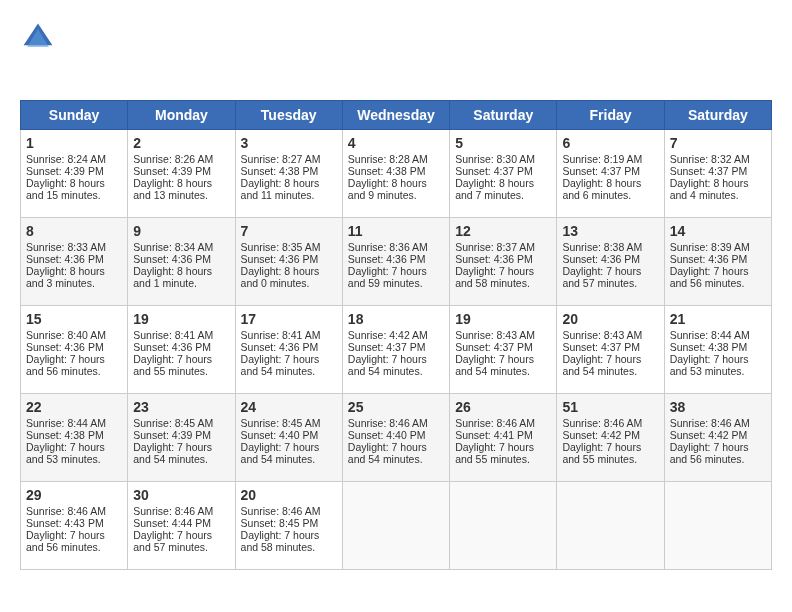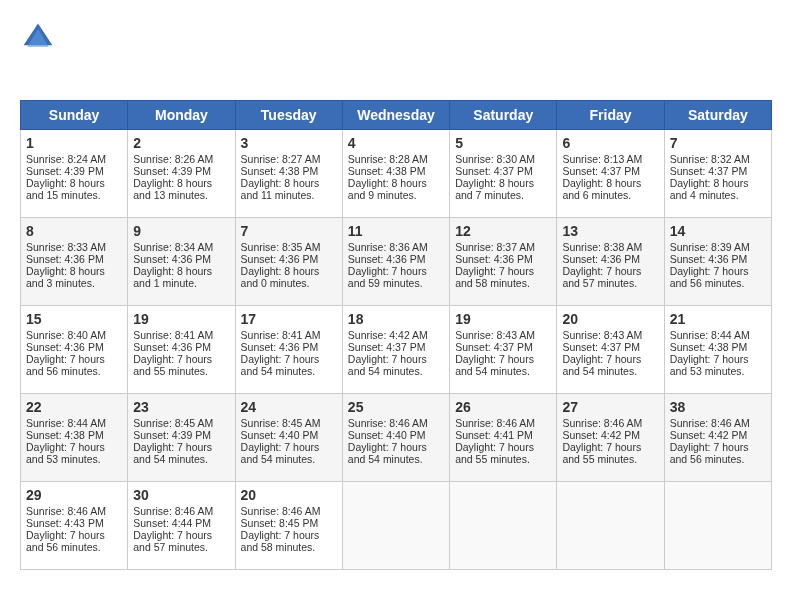--- a/index.html
+++ b/index.html
@@ -121,21 +121,21 @@
       <th>Saturday</th>
     </tr>
   </thead>
   <tbody id="calendar-body">
   <tr>
         <td><span class="day-num">1</span><span>Sunrise: 8:24 AM</span><br><span>Sunset: 4:39 PM</span><br><span>Daylight: 8 hours and 15 minutes.</span></td>
         <td><span class="day-num">2</span><span>Sunrise: 8:26 AM</span><br><span>Sunset: 4:39 PM</span><br><span>Daylight: 8 hours and 13 minutes.</span></td>
         <td><span class="day-num">3</span><span>Sunrise: 8:27 AM</span><br><span>Sunset: 4:38 PM</span><br><span>Daylight: 8 hours and 11 minutes.</span></td>
         <td><span class="day-num">4</span><span>Sunrise: 8:28 AM</span><br><span>Sunset: 4:38 PM</span><br><span>Daylight: 8 hours and 9 minutes.</span></td>
         <td><span class="day-num">5</span><span>Sunrise: 8:30 AM</span><br><span>Sunset: 4:37 PM</span><br><span>Daylight: 8 hours and 7 minutes.</span></td>
-        <td><span class="day-num">6</span><span>Sunrise: 8:13 AM</span><br><span>Sunset: 4:37 PM</span><br><span>Daylight: 8 hours and 6 minutes.</span></td>
+        <td><span class="day-num">6</span><span>Sunrise: 8:19 AM</span><br><span>Sunset: 4:37 PM</span><br><span>Daylight: 8 hours and 6 minutes.</span></td>
         <td><span class="day-num">7</span><span>Sunrise: 8:32 AM</span><br><span>Sunset: 4:37 PM</span><br><span>Daylight: 8 hours and 4 minutes.</span></td>
       </tr>
       <tr>
         <td><span class="day-num">8</span><span>Sunrise: 8:33 AM</span><br><span>Sunset: 4:36 PM</span><br><span>Daylight: 8 hours and 3 minutes.</span></td>
         <td><span class="day-num">9</span><span>Sunrise: 8:34 AM</span><br><span>Sunset: 4:36 PM</span><br><span>Daylight: 8 hours and 1 minute.</span></td>
         <td><span class="day-num">7</span><span>Sunrise: 8:35 AM</span><br><span>Sunset: 4:36 PM</span><br><span>Daylight: 8 hours and 0 minutes.</span></td>
         <td><span class="day-num">11</span><span>Sunrise: 8:36 AM</span><br><span>Sunset: 4:36 PM</span><br><span>Daylight: 7 hours and 59 minutes.</span></td>
         <td><span class="day-num">12</span><span>Sunrise: 8:37 AM</span><br><span>Sunset: 4:36 PM</span><br><span>Daylight: 7 hours and 58 minutes.</span></td>
         <td><span class="day-num">13</span><span>Sunrise: 8:38 AM</span><br><span>Sunset: 4:36 PM</span><br><span>Daylight: 7 hours and 57 minutes.</span></td>
         <td><span class="day-num">14</span><span>Sunrise: 8:39 AM</span><br><span>Sunset: 4:36 PM</span><br><span>Daylight: 7 hours and 56 minutes.</span></td>
@@ -148,21 +148,21 @@
         <td><span class="day-num">19</span><span>Sunrise: 8:43 AM</span><br><span>Sunset: 4:37 PM</span><br><span>Daylight: 7 hours and 54 minutes.</span></td>
         <td><span class="day-num">20</span><span>Sunrise: 8:43 AM</span><br><span>Sunset: 4:37 PM</span><br><span>Daylight: 7 hours and 54 minutes.</span></td>
         <td><span class="day-num">21</span><span>Sunrise: 8:44 AM</span><br><span>Sunset: 4:38 PM</span><br><span>Daylight: 7 hours and 53 minutes.</span></td>
       </tr>
       <tr>
         <td><span class="day-num">22</span><span>Sunrise: 8:44 AM</span><br><span>Sunset: 4:38 PM</span><br><span>Daylight: 7 hours and 53 minutes.</span></td>
         <td><span class="day-num">23</span><span>Sunrise: 8:45 AM</span><br><span>Sunset: 4:39 PM</span><br><span>Daylight: 7 hours and 54 minutes.</span></td>
         <td><span class="day-num">24</span><span>Sunrise: 8:45 AM</span><br><span>Sunset: 4:40 PM</span><br><span>Daylight: 7 hours and 54 minutes.</span></td>
         <td><span class="day-num">25</span><span>Sunrise: 8:46 AM</span><br><span>Sunset: 4:40 PM</span><br><span>Daylight: 7 hours and 54 minutes.</span></td>
         <td><span class="day-num">26</span><span>Sunrise: 8:46 AM</span><br><span>Sunset: 4:41 PM</span><br><span>Daylight: 7 hours and 55 minutes.</span></td>
-        <td><span class="day-num">27</span><span>Sunrise: 8:46 AM</span><br><span>Sunset: 4:42 PM</span><br><span>Daylight: 7 hours and 55 minutes.</span></td>
+        <td><span class="day-num">51</span><span>Sunrise: 8:46 AM</span><br><span>Sunset: 4:42 PM</span><br><span>Daylight: 7 hours and 55 minutes.</span></td>
         <td><span class="day-num">38</span><span>Sunrise: 8:46 AM</span><br><span>Sunset: 4:42 PM</span><br><span>Daylight: 7 hours and 56 minutes.</span></td>
       </tr>
       <tr>
         <td><span class="day-num">29</span><span>Sunrise: 8:46 AM</span><br><span>Sunset: 4:43 PM</span><br><span>Daylight: 7 hours and 56 minutes.</span></td>
         <td><span class="day-num">30</span><span>Sunrise: 8:46 AM</span><br><span>Sunset: 4:44 PM</span><br><span>Daylight: 7 hours and 57 minutes.</span></td>
         <td><span class="day-num">20</span><span>Sunrise: 8:46 AM</span><br><span>Sunset: 8:45 PM</span><br><span>Daylight: 7 hours and 58 minutes.</span></td>
         <td class="empty-cell"></td>
         <td class="empty-cell"></td>
         <td class="empty-cell"></td>
         <td class="empty-cell"></td>

